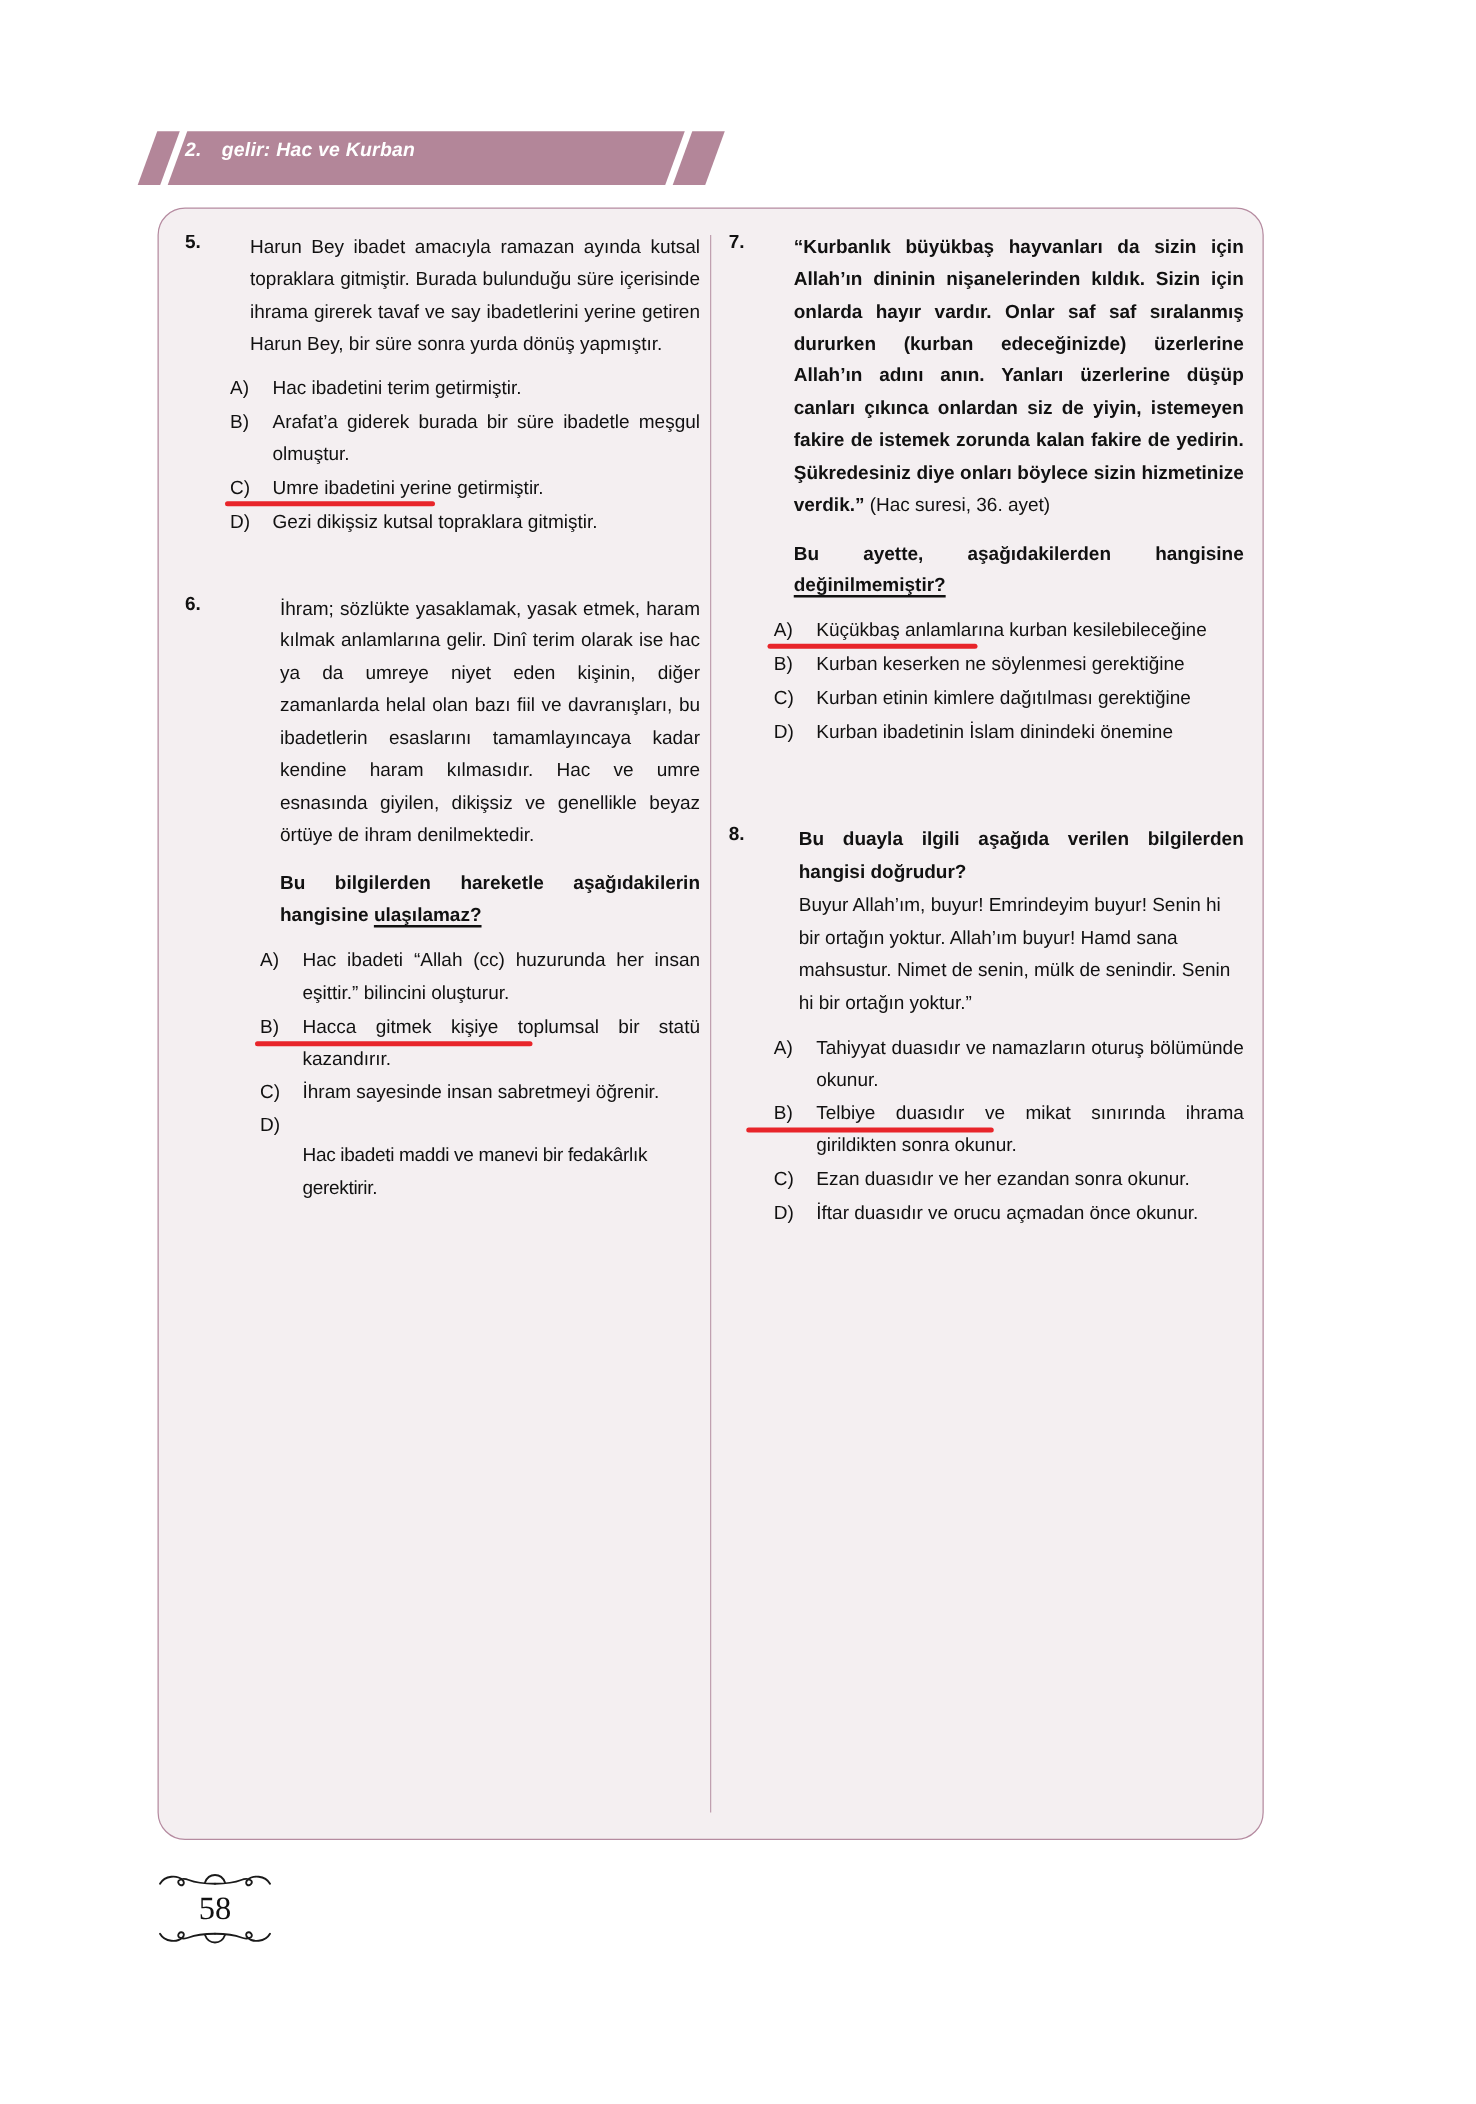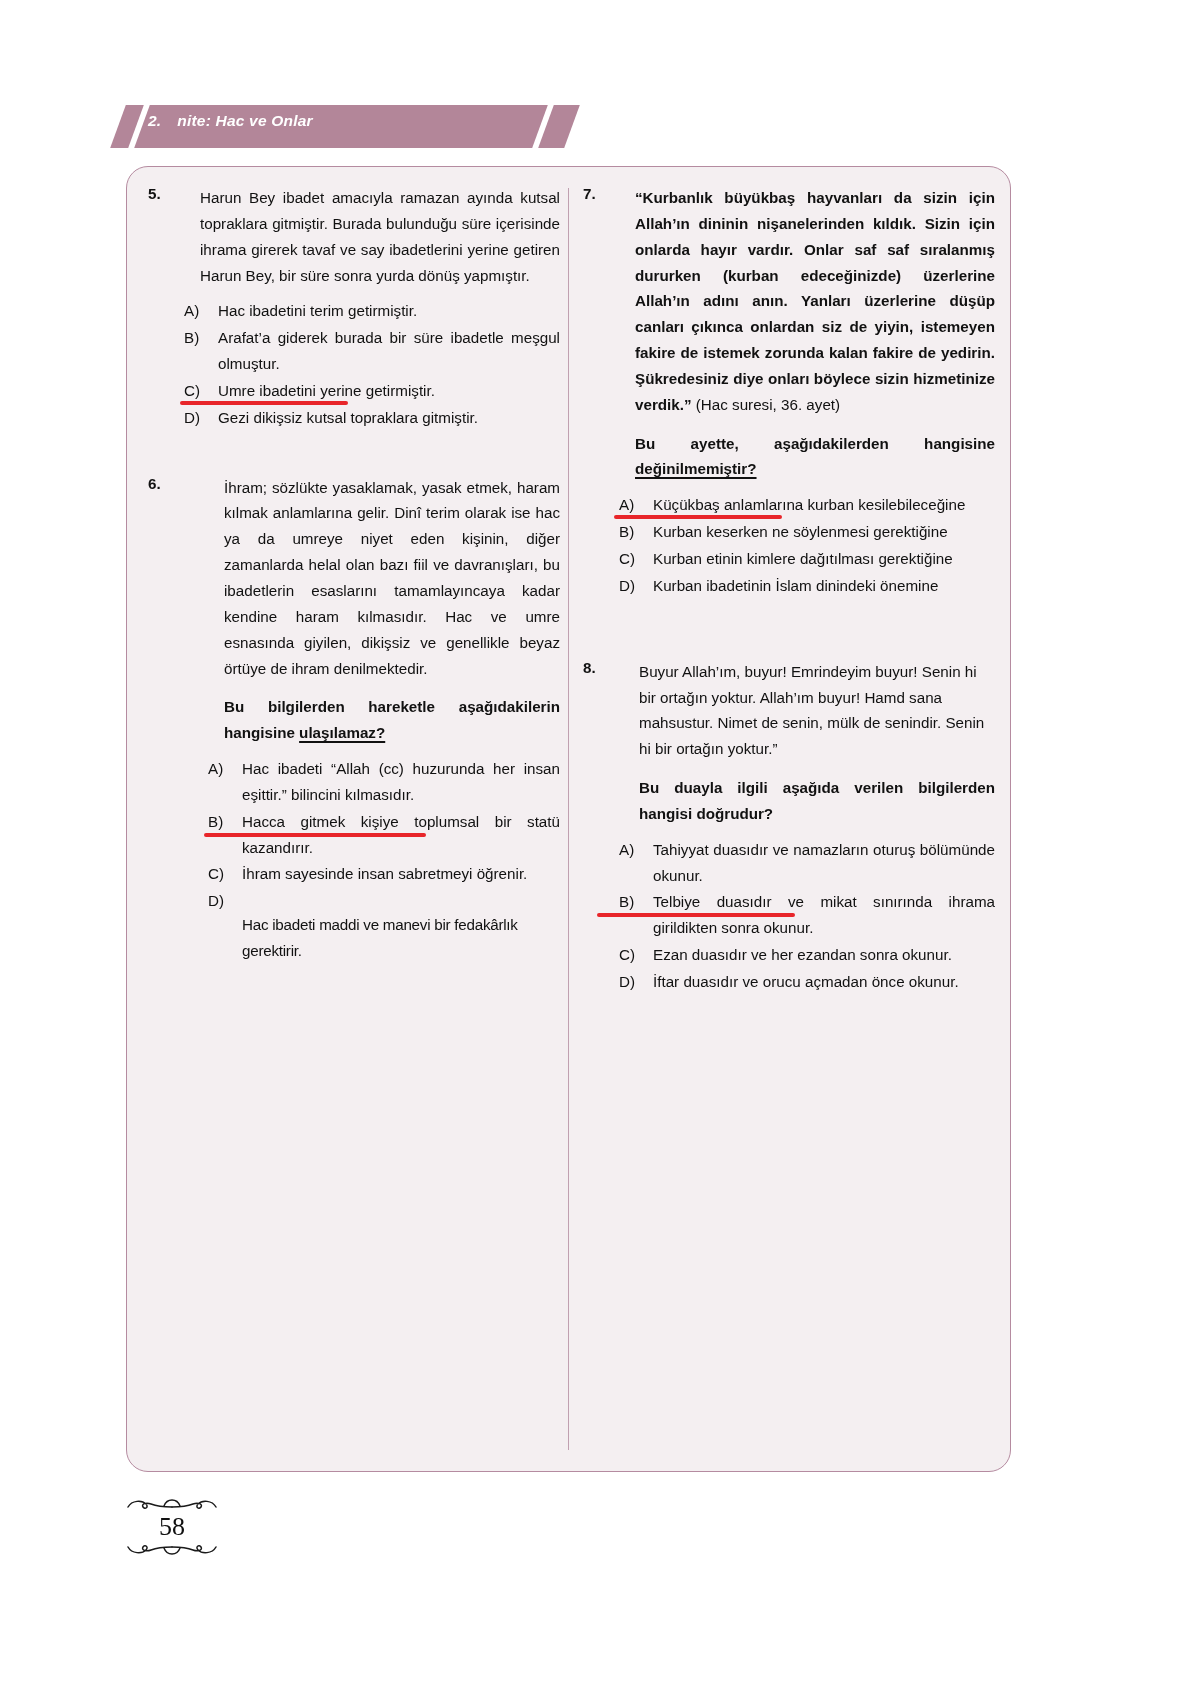--- a/index.html
+++ b/index.html
@@ -182,21 +182,21 @@
 </style>
 </head>
 <body>
 
 <div id="header-banner">
   <div class="banner-bar" id="banner-tip-a"></div>
   <div class="banner-bar" id="banner-main"></div>
   <div class="banner-bar" id="banner-tip-b"></div>
 </div>
 <div id="banner-text">
-  <span class="unit-num">2.</span><span>nite: Hac ve Onlar</span>
+  <span class="unit-num">2.</span><span>gelir: Hac ve Kurban</span>
 </div>
 
 <div id="content-panel"></div>
 <div id="column-divider"></div>
 
 <div class="column" id="col-left">
 
   <div class="question" style="margin-bottom:44px;">
     <div class="q-num">5.</div>
     <div class="q-body">
@@ -224,21 +224,21 @@
   </div>
 
   <div class="question">
     <div class="q-num wide">6.</div>
     <div class="q-body indent-wide">
       <p class="para">İhram; sözlükte yasaklamak, yasak etmek, haram kılmak anlamlarına gelir. Dinî terim olarak ise hac ya da umreye niyet eden kişinin, diğer zamanlarda helal olan bazı fiil ve davranışları, bu ibadetlerin esaslarını tamamlayıncaya kadar kendine haram kılmasıdır. Hac ve umre esnasında giyilen, dikişsiz ve genellikle beyaz örtüye de ihram denilmektedir.</p>
       <p class="para bold" style="margin-top:13px;"><span>Bu bilgilerden hareketle aşağıdakilerin hangisine </span><span class="u-black">ulaşılamaz?</span></p>
       <div class="options" style="margin-top:10px;">
         <div class="option">
           <span class="opt-letter">A)</span>
-          <span class="opt-text">Hac ibadeti “Allah (cc) huzurunda her insan eşittir.” bilincini kılmasıdır.</span>
+          <span class="opt-text">Hac ibadeti “Allah (cc) huzurunda her insan eşittir.” bilincini oluşturur.</span>
         </div>
         <div class="option">
           <span class="opt-letter">B)</span>
           <span class="opt-text">Hacca gitmek kişiye toplumsal bir statü kazandırır.</span>
           <span class="redline" style="left:-4px; top:24px; width:222px;"></span>
         </div>
         <div class="option">
           <span class="opt-letter">C)</span>
           <span class="opt-text noj">İhram sayesinde insan sabretmeyi öğrenir.</span>
         </div>
@@ -277,22 +277,22 @@
           <span class="opt-letter">D)</span>
           <span class="opt-text">Kurban ibadetinin İslam dinindeki önemine</span>
         </div>
       </div>
     </div>
   </div>
 
   <div class="question">
     <div class="q-num">8.</div>
     <div class="q-body" style="margin-left:40px;">
+      <p class="para bold" style="margin-top:13px;">Bu duayla ilgili aşağıda verilen bilgilerden hangisi doğrudur?</p>
       <p class="para noj">Buyur Allah’ım, buyur! Emrindeyim buyur! Senin hi bir ortağın yoktur. Allah’ım buyur! Hamd sana mahsustur. Nimet de senin, mülk de senindir. Senin hi bir ortağın yoktur.”</p>
-      <p class="para bold" style="margin-top:13px;">Bu duayla ilgili aşağıda verilen bilgilerden hangisi doğrudur?</p>
       <div class="options" style="margin-top:10px; margin-left:-4px;">
         <div class="option">
           <span class="opt-letter">A)</span>
           <span class="opt-text">Tahiyyat duasıdır ve namazların oturuş bölümünde okunur.</span>
         </div>
         <div class="option">
           <span class="opt-letter">B)</span>
           <span class="opt-text">Telbiye duasıdır ve mikat sınırında ihrama girildikten sonra okunur.</span>
           <span class="redline" style="left:-22px; top:24px; width:198px;"></span>
         </div>

